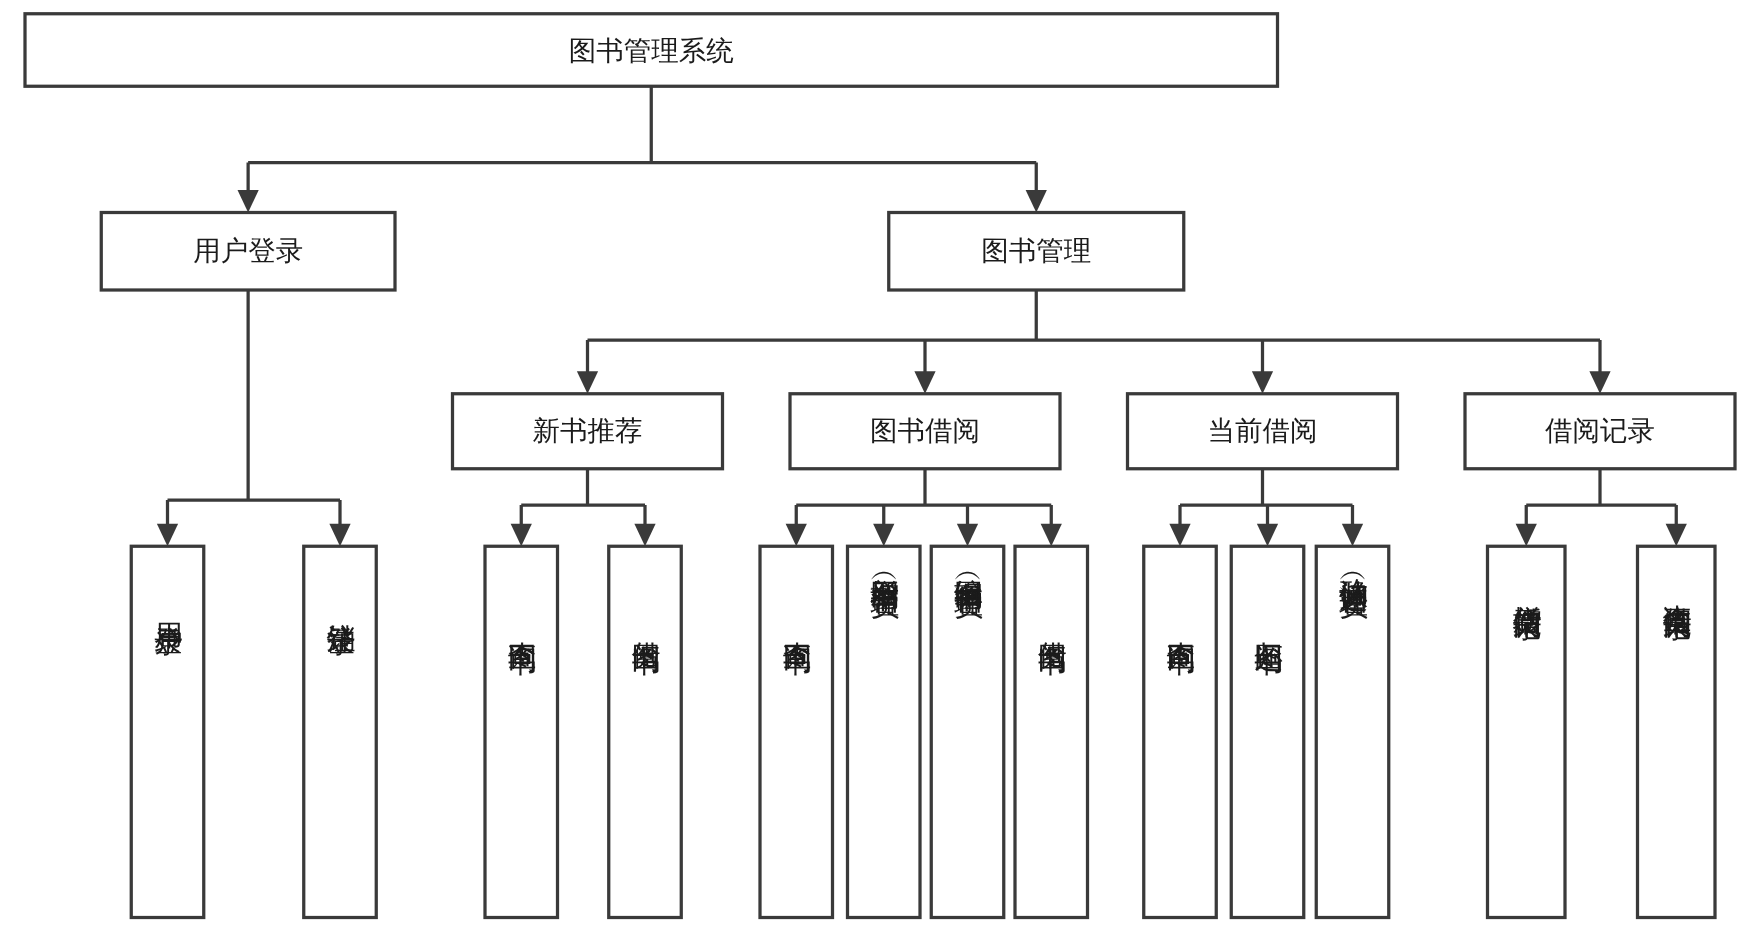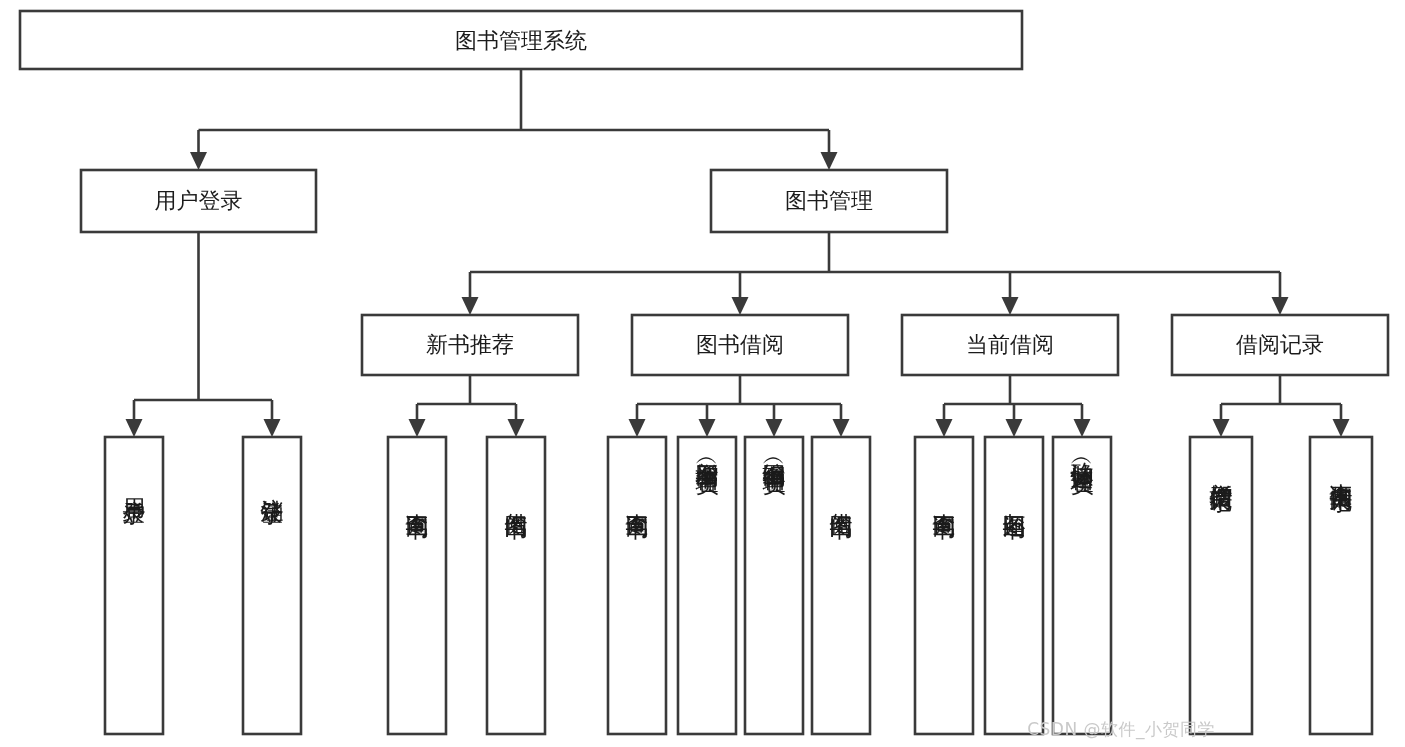--- a/index.html
+++ b/index.html
@@ -225,15 +225,14 @@
   </div>
 
   <div class="vertical-label-wrap" style="left:1190px; top:465px; width:62px; height:269px;">
     <span class="vertical-label">新增借阅记录</span>
   </div>
 
   <div class="vertical-label-wrap" style="left:1310px; top:465px; width:62px; height:269px;">
     <span class="vertical-label">查询借阅记录</span>
   </div>
 
-  <div class="watermark">CSDN @软件_小贺同学</div>
 
 </div>
 
 </body></html>

